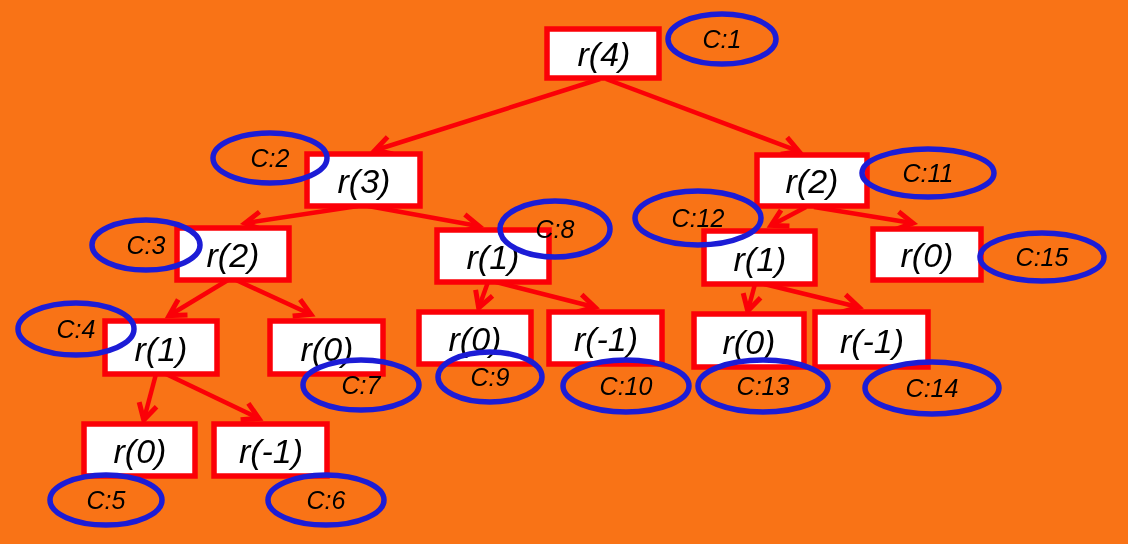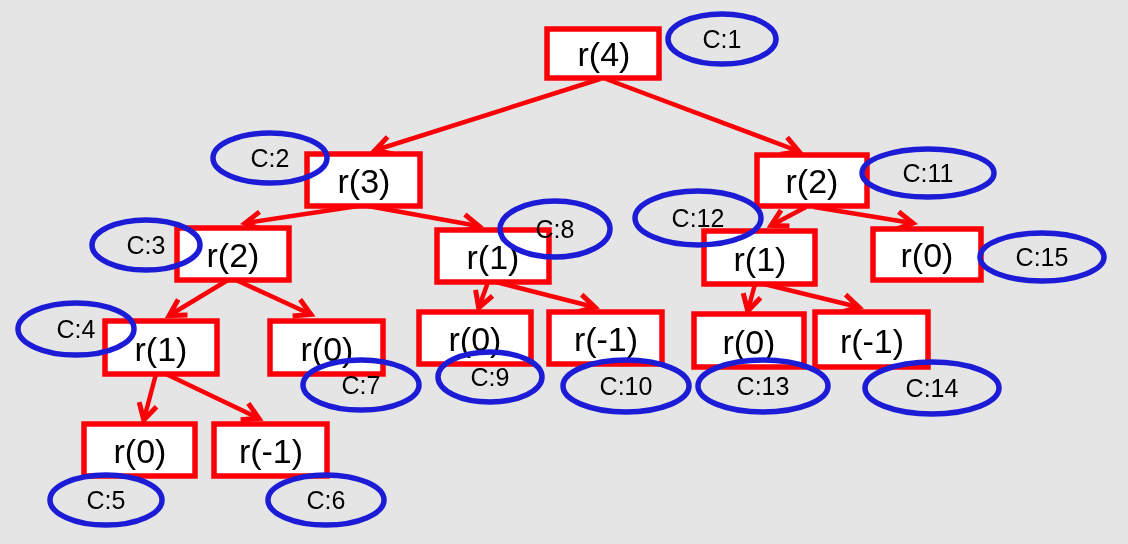--- a/index.html
+++ b/index.html
@@ -5,22 +5,23 @@
   html, body {
     margin: 0;
     padding: 0;
     background: #ffffff;
     font-family: "Liberation Sans", sans-serif;
   }
   .stage {
     position: relative;
     width: 1128px;
     height: 544px;
-    background: #e5e5e5;
+    background: #f97316;
     overflow: hidden;
+    font-style: italic;
   }
   svg { display: block; }
   .node-box {
     fill: #ffffff;
     stroke: #fb0007;
     stroke-width: 5.5;
   }
   .edge {
     stroke: #fb0007;
     stroke-width: 4.5;

